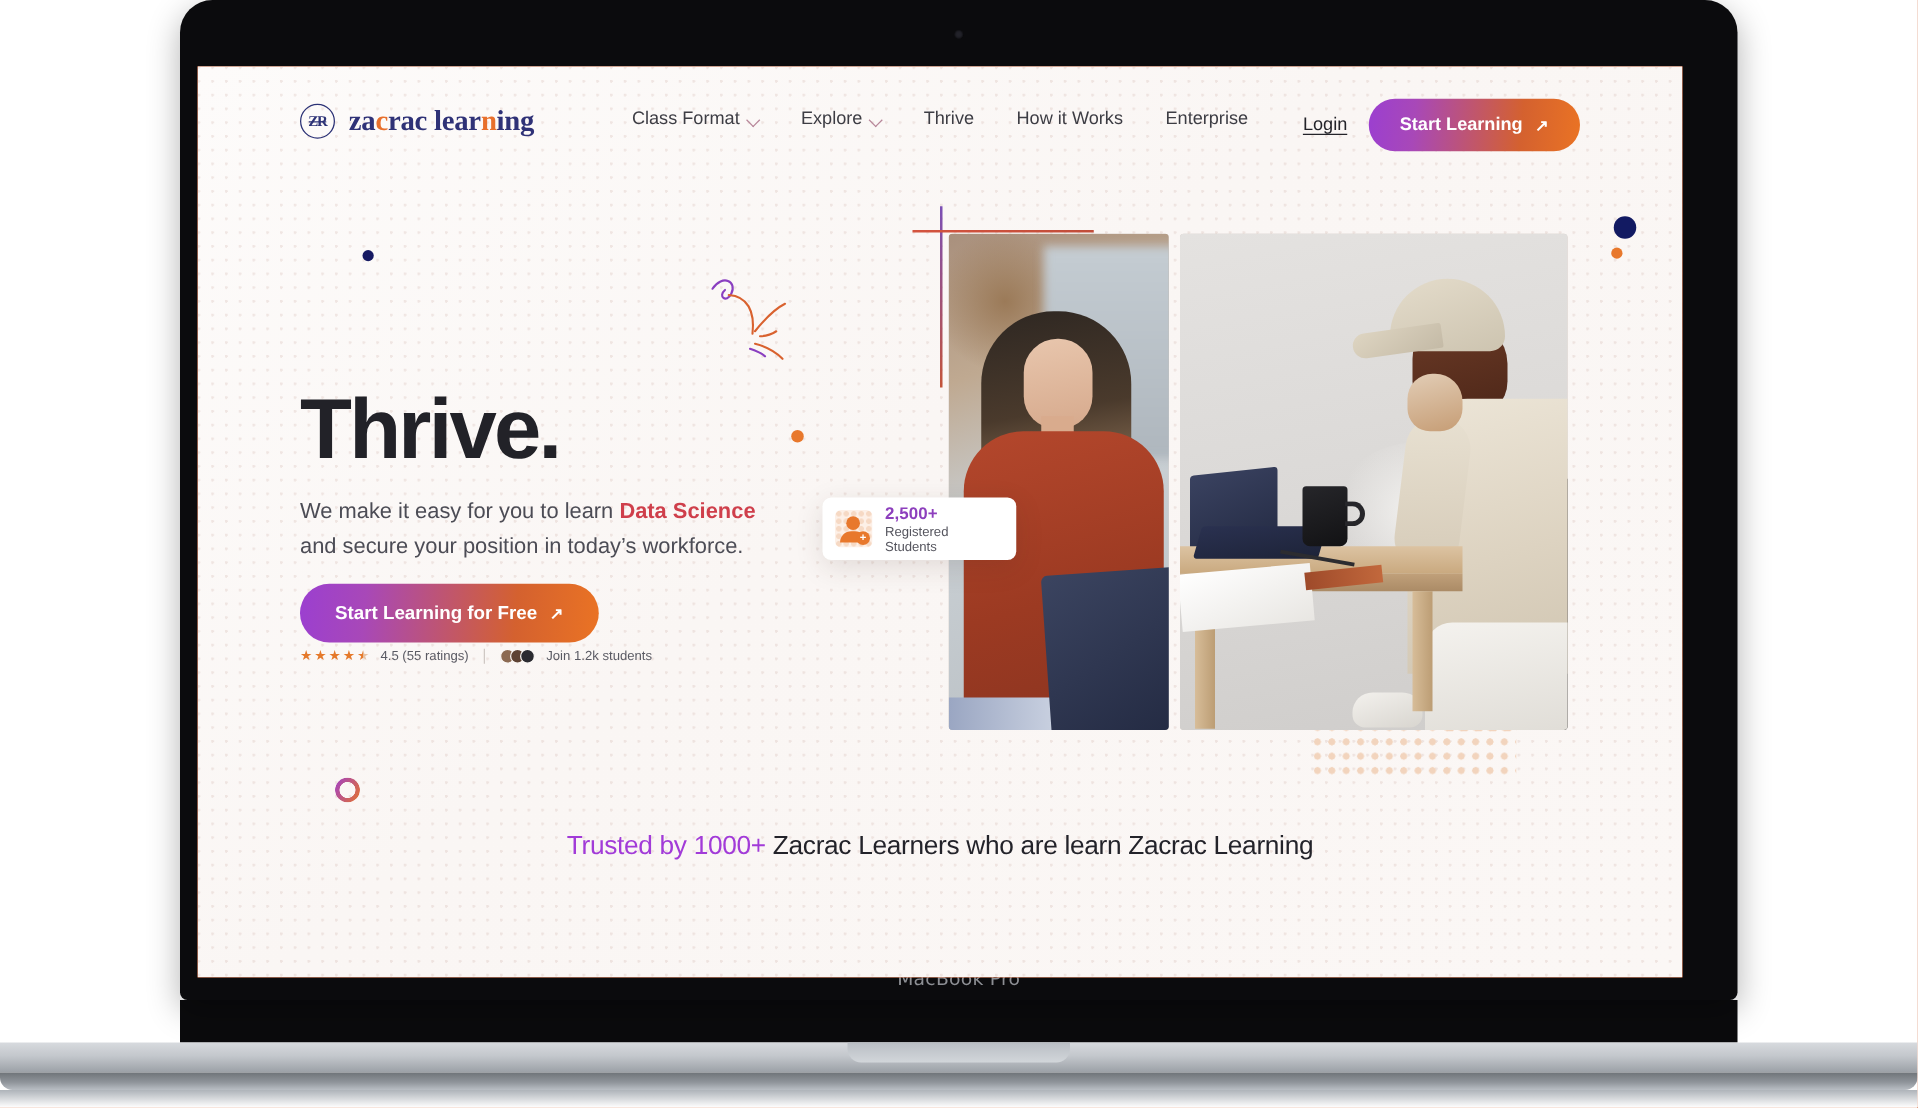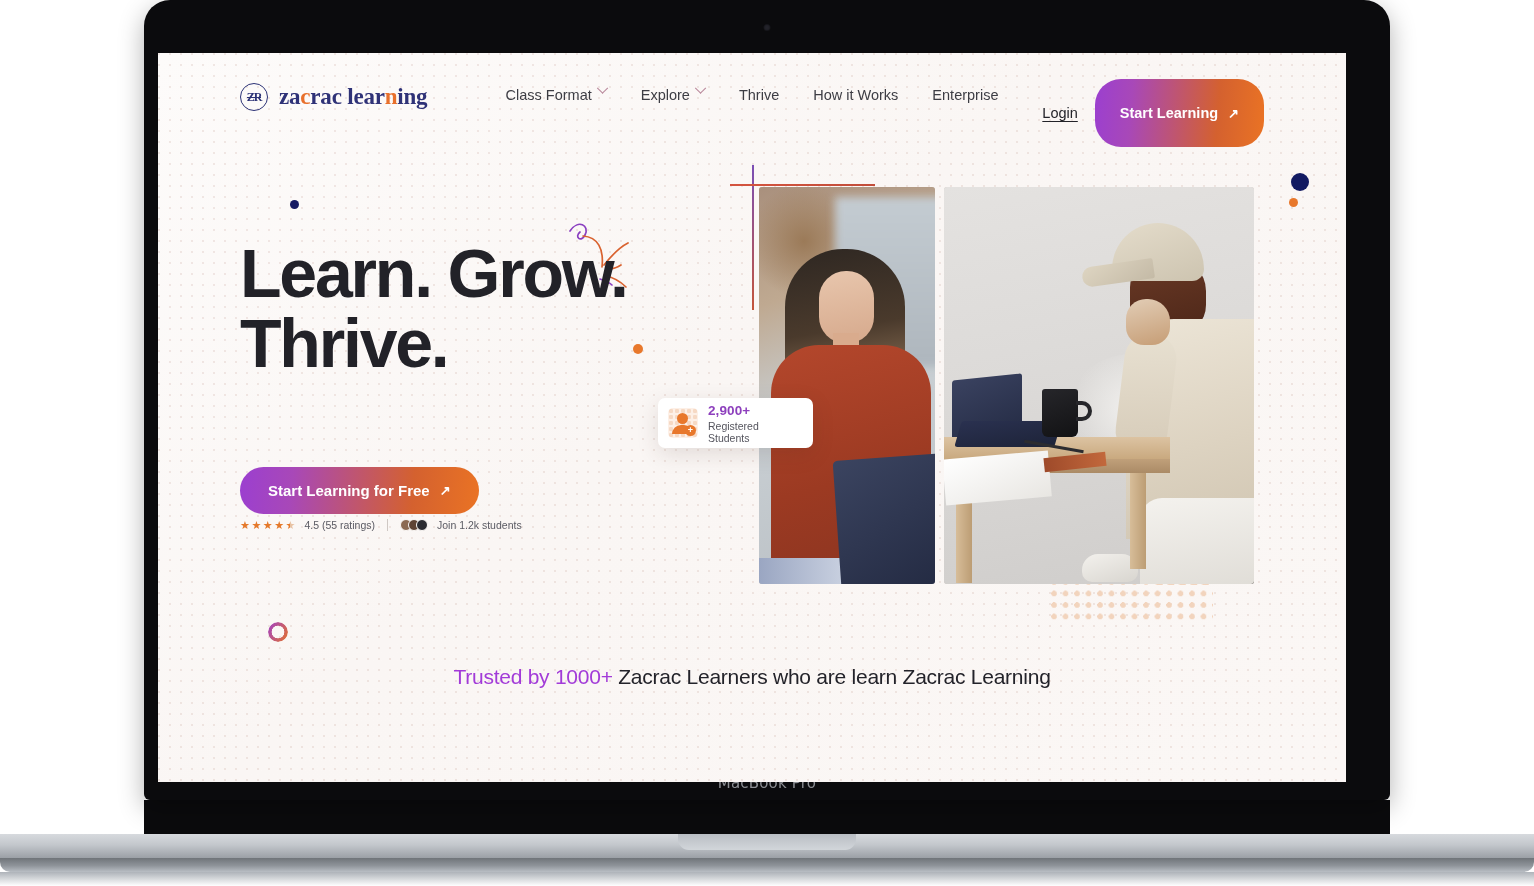--- a/index.html
+++ b/index.html
@@ -96,39 +96,39 @@
     font-size: 23px; font-weight: 700; color: #2f3277; letter-spacing: -.2px;
   }
   .brand-text .hl { color: #e8702c; }
 
   .nav-links {
     position: absolute; left: 50%; top: 34px; transform: translateX(-50%);
     display: flex; align-items: center; gap: 0px; white-space: nowrap;
   }
   .nav-link {
     font-size: 14.5px; color: #3d3d44; padding: 0 17px;
-    display: flex; align-items: flex-start; gap: 7px; cursor: pointer;
+    display: flex; align-items: flex-end; gap: 7px; cursor: pointer;
   }
   .chev {
     width: 8px; height: 8px; border-right: 1.4px solid #b8879a;
     border-bottom: 1.4px solid #b8879a; transform: rotate(45deg) translate(-2px,-2px);
   }
   .nav-right { position: absolute; right: 82px; top: 26px; display: flex; align-items: center; gap: 17px; }
   .login {
     font-size: 14.5px; color: #232329; text-decoration: underline;
     text-underline-offset: 3px; cursor: pointer;
   }
   .btn-grad {
     background: linear-gradient(95deg, #9b3fd0 0%, #a848b8 22%, #d4612f 72%, #ea7324 100%);
     color: #fff; border: none; border-radius: 26px;
     font-size: 14.5px; font-weight: 600; cursor: pointer;
     display: inline-flex; align-items: center; gap: 10px;
     font-family: "Liberation Sans", sans-serif;
   }
-  .btn-nav { padding: 26px 25px; }
+  .btn-nav { padding: 13px 25px; }
   .arrow-ne { font-size: 13px; line-height: 1; }
 
   
   .hero-title {
     position: absolute; left: 82px; top: 185px;
     font-size: 68px; line-height: 1.03; font-weight: 700;
     color: #222228; letter-spacing: -2.2px;
   }
   .hero-sub {
     position: absolute; left: 82px; top: 341px;
@@ -347,24 +347,25 @@
           <div class="nav-right">
             <span class="login">Login</span>
             <button class="btn-grad btn-nav">
               <span>Start Learning</span>
               <span class="arrow-ne">↗</span>
             </button>
           </div>
         </div>
 
         <h1 class="hero-title">
-          <span>Learn. Grow.</span><br>
+          <br>
           <span>Thrive.</span>
         </h1>
 
+        <p class="hero-sub"><span>We make it easy for you to learn </span><span class="hl">Data Science</span><span> and secure your position in today’s workforce.</span></p>
 
         <button class="btn-grad btn-hero">
           <span>Start Learning for Free</span>
           <span class="arrow-ne">↗</span>
         </button>
 
         <div class="ratings">
           <span class="stars">
             <span class="star">★</span>
             <span class="star">★</span>
@@ -421,21 +422,21 @@
           </div>
         </div>
 
         <div class="stat-card">
           <div class="stat-ico">
             <span class="head"></span>
               <span class="body"></span>
               <span class="plus">+</span>
           </div>
           <div>
-            <div class="stat-num">2,900+</div>
+            <div class="stat-num">2,500+</div>
             <div class="stat-lbl">Registered Students</div>
           </div>
         </div>
 
         <div class="trusted">
           <span class="hl">Trusted by 1000+</span><span> Zacrac Learners who are learn Zacrac Learning</span><br>
         </div>
 
       </div>
     </div>

